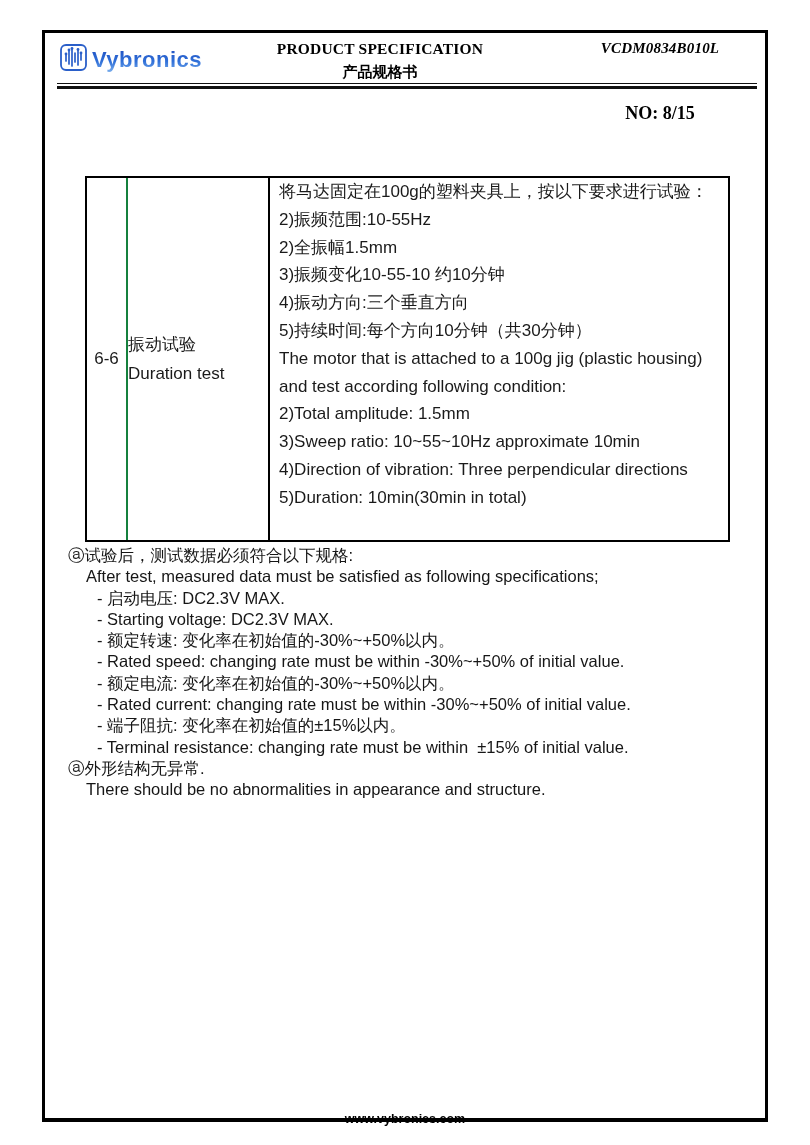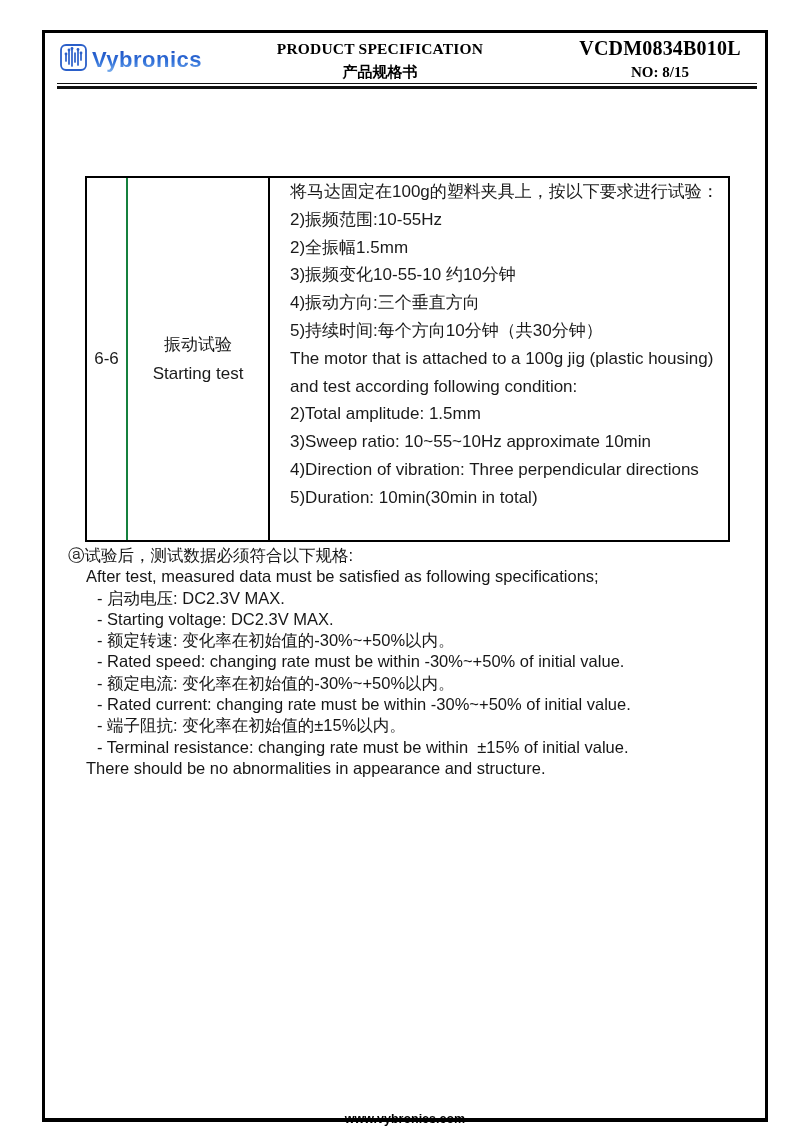--- a/index.html
+++ b/index.html
@@ -61,22 +61,22 @@
   .header-right {
     position: absolute;
     left: 510px;
     top: 4px;
     width: 210px;
     text-align: center;
     font-family: "Liberation Serif", "DejaVu Serif", serif;
     font-weight: bold;
     color: #000;
   }
-  .model-no { font-size: 20px; line-height: 23px; letter-spacing: 0.2px; }
-  .page-no  { font-size: 15px;   line-height: 24px; }
+  .model-no { font-size: 15px; line-height: 23px; letter-spacing: 0.2px; font-style: italic; }
+  .page-no  { font-size: 18px;   line-height: 24px; margin-top: 41px; }
   .header-rule {
     position: absolute;
     left: 12px;
     top: 50px;
     width: 700px;
     height: 2px;
     border-top: 1px solid #111;
     border-bottom: 3px solid #111;
   }
   
@@ -96,27 +96,27 @@
   .id-cell {
     border-right: 2px solid #15803d;
     display: flex;
     align-items: center;
     justify-content: center;
   }
   .name-cell {
     border-right: 2px solid #000;
     display: flex;
     flex-direction: column;
-    align-items: center;
+    align-items: flex-start;
     justify-content: center;
     line-height: 29px;
     text-align: center;
   }
   .cond-cell {
-    padding: 0 4px 0 20px;
+    padding: 0 4px 0 9px;
     line-height: 27.8px;
     overflow: hidden;
   }
   
   .judgment {
     position: absolute;
     left: 21px;
     top: 512px;
     width: 700px;
     font-size: 16.5px;
@@ -180,21 +180,21 @@
       <div class="model-no">VCDM0834B010L</div>
       <div class="page-no">NO: 8/15</div>
     </div>
 
     <div class="header-rule"></div>
 
     <div class="spec-table">
       <div class="cell id-cell">6-6</div>
       <div class="cell name-cell">
         <div>振动试验</div>
-        <div>Starting test</div>
+        <div>Duration test</div>
       </div>
       <div class="cell cond-cell">
         <div>将马达固定在100g的塑料夹具上，按以下要求进行试验：</div>
         <div>2)振频范围:10-55Hz</div>
         <div>2)全振幅1.5mm</div>
         <div>3)振频变化10-55-10  约10分钟</div>
         <div>4)振动方向:三个垂直方向</div>
         <div>5)持续时间:每个方向10分钟（共30分钟）</div>
         <div>The motor that is attached to a 100g jig (plastic housing)</div>
         <div>and test according following condition:</div>
@@ -209,20 +209,21 @@
       <div class="j-line in0">ⓐ试验后，测试数据必须符合以下规格:</div>
       <div class="j-line in1">After test, measured data must be satisfied as following specifications;</div>
       <div class="j-line in2">- 启动电压: DC2.3V MAX.</div>
       <div class="j-line in2">- Starting voltage: DC2.3V MAX.</div>
       <div class="j-line in2">- 额定转速: 变化率在初始值的-30%~+50%以内。</div>
       <div class="j-line in2">- Rated speed: changing rate must be within -30%~+50% of initial value.</div>
       <div class="j-line in2">- 额定电流: 变化率在初始值的-30%~+50%以内。</div>
       <div class="j-line in2">- Rated current: changing rate must be within -30%~+50% of initial value.</div>
       <div class="j-line in2">- 端子阻抗: 变化率在初始值的±15%以内。</div>
       <div class="j-line in2">- Terminal resistance: changing rate must be within  ±15% of initial value.</div>
+      <div class="j-line in0">ⓐ外形结构无异常.</div>
       <div class="j-line in1">There should be no abnormalities in appearance and structure.</div>
     </div>
 
   </div>
 
   <div class="footer">
     <span>www.vybronics.com</span>
   </div>
 </div>
 

